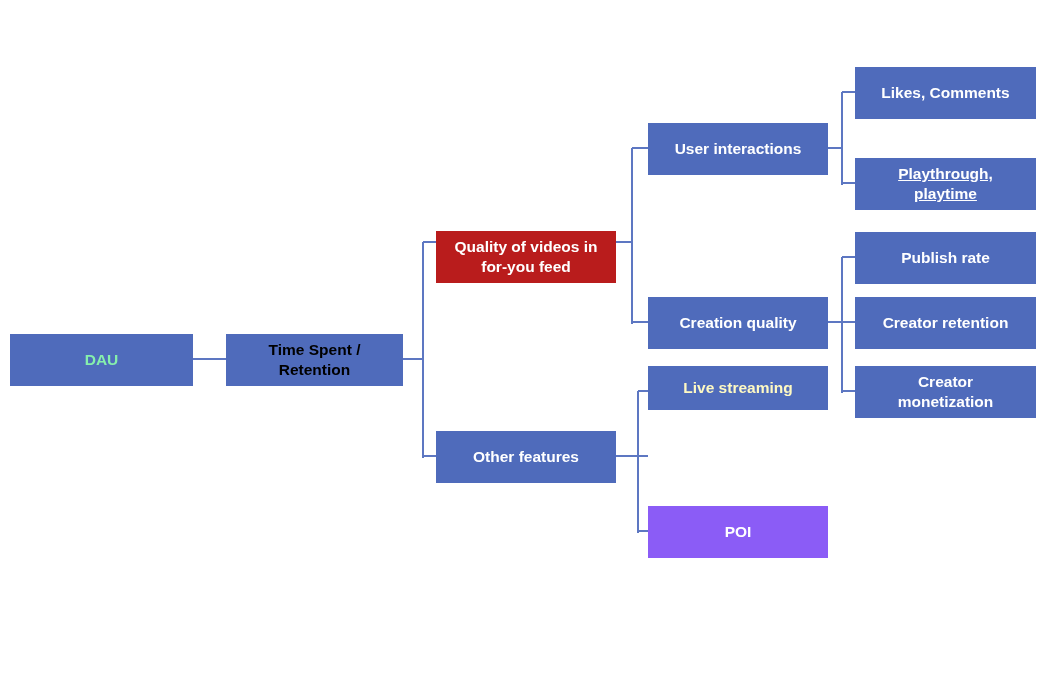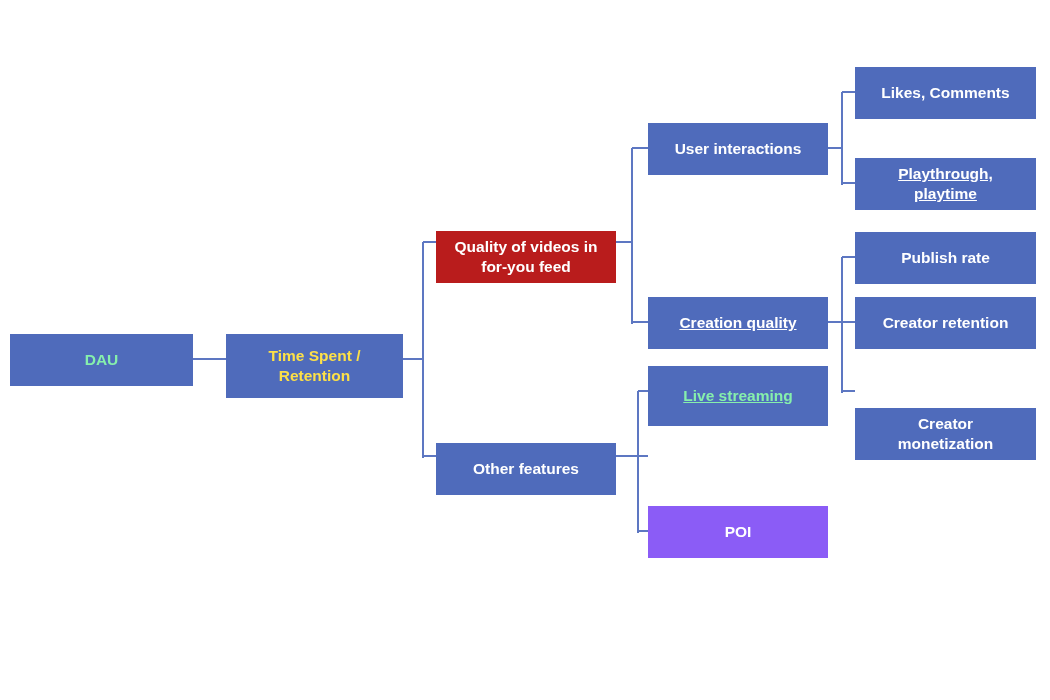--- a/index.html
+++ b/index.html
@@ -60,30 +60,30 @@
       <div class="connector" style="background: rgb(93, 119, 194); left: 842px; top: 321px; width: 13px; height: 2px;"></div>
       <div class="connector" style="background: rgb(93, 119, 194); left: 842px; top: 390px; width: 13px; height: 2px;"></div>
       <div class="connector" style="background: rgb(93, 119, 194); left: 616px; top: 455px; width: 22px; height: 2px;"></div>
       <div class="connector" style="background: rgb(93, 119, 194); left: 637px; top: 391px; width: 2px; height: 142px;"></div>
       <div class="connector" style="background: rgb(93, 119, 194); left: 638px; top: 390px; width: 10px; height: 2px;"></div>
       <div class="connector" style="background: rgb(93, 119, 194); left: 638px; top: 455px; width: 10px; height: 2px;"></div>
       <div class="connector" style="background: rgb(93, 119, 194); left: 638px; top: 530px; width: 10px; height: 2px;"></div>
     </div>
   <div class="layer" id="node-layer">
       <div class="node" style="left: 10px; top: 334px; width: 183px; height: 52px; background: rgb(79, 107, 187); color: #86efac;">DAU</div>
-      <div class="node" style="left: 226px; top: 334px; width: 177px; height: 64px; background: rgb(79, 107, 187); color: #fde047;">Time Spent /
+      <div class="node" style="left: 226px; top: 334px; width: 177px; height: 52px; background: rgb(79, 107, 187); color: #000000;">Time Spent /
 Retention</div>
       <div class="node" style="left: 436px; top: 217px; width: 180px; height: 52px; background: #b91c1c; color: rgb(255, 255, 255); margin-top: 14px;">Quality of videos in
 for-you feed</div>
-      <div class="node" style="left: 436px; top: 431px; width: 180px; height: 52px; background: rgb(79, 107, 187); color: rgb(255, 255, 255); margin-top: 12px;">Other features</div>
+      <div class="node" style="left: 436px; top: 431px; width: 180px; height: 52px; background: rgb(79, 107, 187); color: rgb(255, 255, 255);">Other features</div>
       <div class="node" style="left: 648px; top: 123px; width: 180px; height: 52px; background: rgb(79, 107, 187); color: rgb(255, 255, 255);">User interactions</div>
-      <div class="node" style="left: 648px; top: 297px; width: 180px; height: 52px; background: rgb(79, 107, 187); color: rgb(255, 255, 255); text-decoration: underline;">Creation quality</div>
+      <div class="node" style="left: 648px; top: 297px; width: 180px; height: 52px; background: rgb(79, 107, 187); color: rgb(255, 255, 255);">Creation quality</div>
       <div class="node" style="left: 855px; top: 67px; width: 181px; height: 52px; background: rgb(79, 107, 187); color: rgb(255, 255, 255);">Likes, Comments</div>
       <div class="node" style="left: 855px; top: 158px; width: 181px; height: 52px; background: rgb(79, 107, 187); color: rgb(255, 255, 255); text-decoration: underline;">Playthrough,
 playtime</div>
       <div class="node" style="left: 855px; top: 232px; width: 181px; height: 52px; background: rgb(79, 107, 187); color: rgb(255, 255, 255);">Publish rate</div>
       <div class="node" style="left: 855px; top: 297px; width: 181px; height: 52px; background: rgb(79, 107, 187); color: rgb(255, 255, 255);">Creator retention</div>
-      <div class="node" style="left: 855px; top: 366px; width: 181px; height: 52px; background: rgb(79, 107, 187); color: rgb(255, 255, 255); margin-top: 42px;">Creator
+      <div class="node" style="left: 855px; top: 366px; width: 181px; height: 52px; background: rgb(79, 107, 187); color: rgb(255, 255, 255);">Creator
 monetization</div>
-      <div class="node" style="left: 648px; top: 366px; width: 180px; height: 60px; background: rgb(79, 107, 187); color: #86efac; text-decoration: underline;">Live streaming</div>
+      <div class="node" style="left: 648px; top: 366px; width: 180px; height: 44px; background: rgb(79, 107, 187); color: #fef9c3;">Live streaming</div>
       <div class="node" style="left: 648px; top: 506px; width: 180px; height: 52px; background: #8b5cf6; color: rgb(255, 255, 255);">POI</div>
     </div>
 </div>
 
 </body></html>

